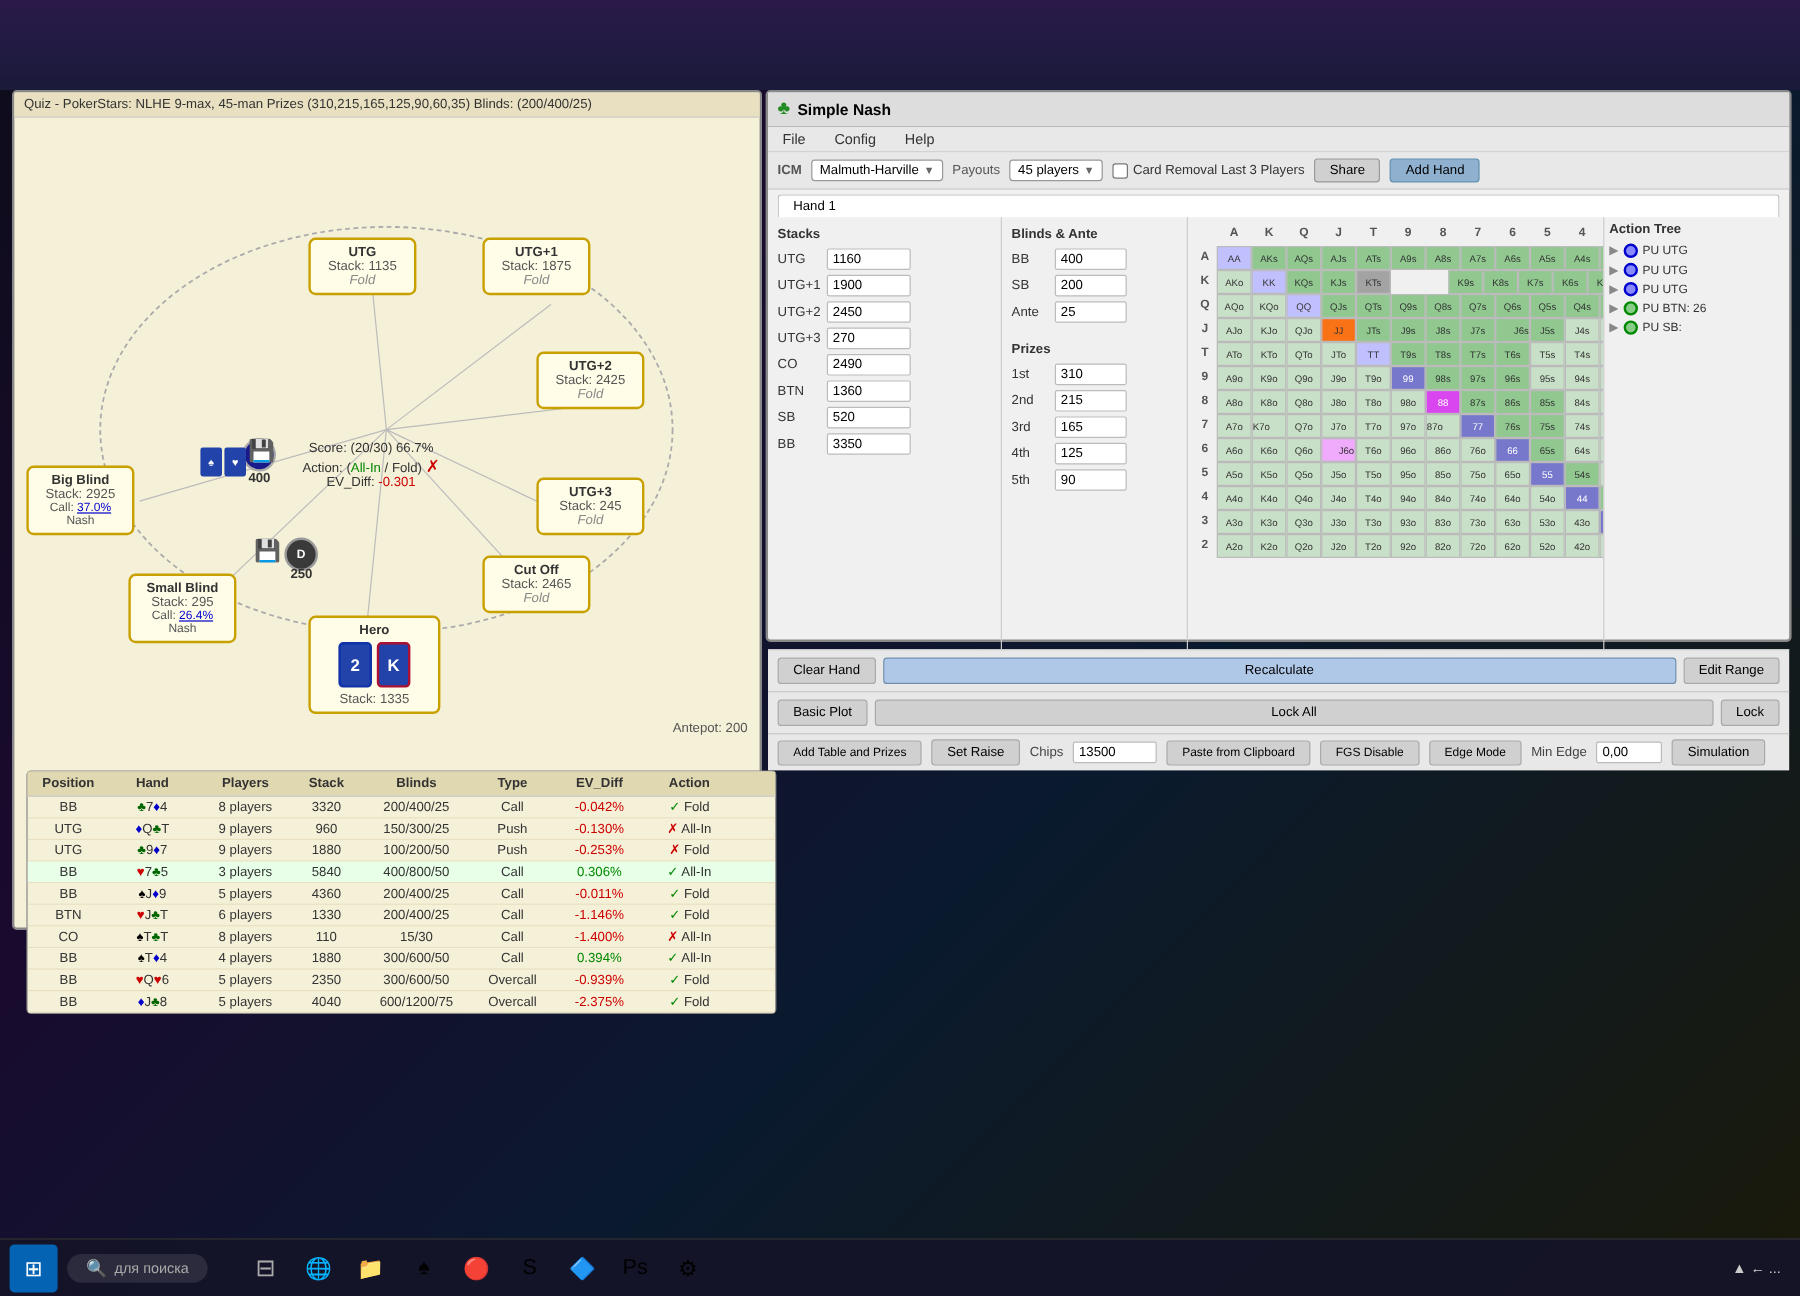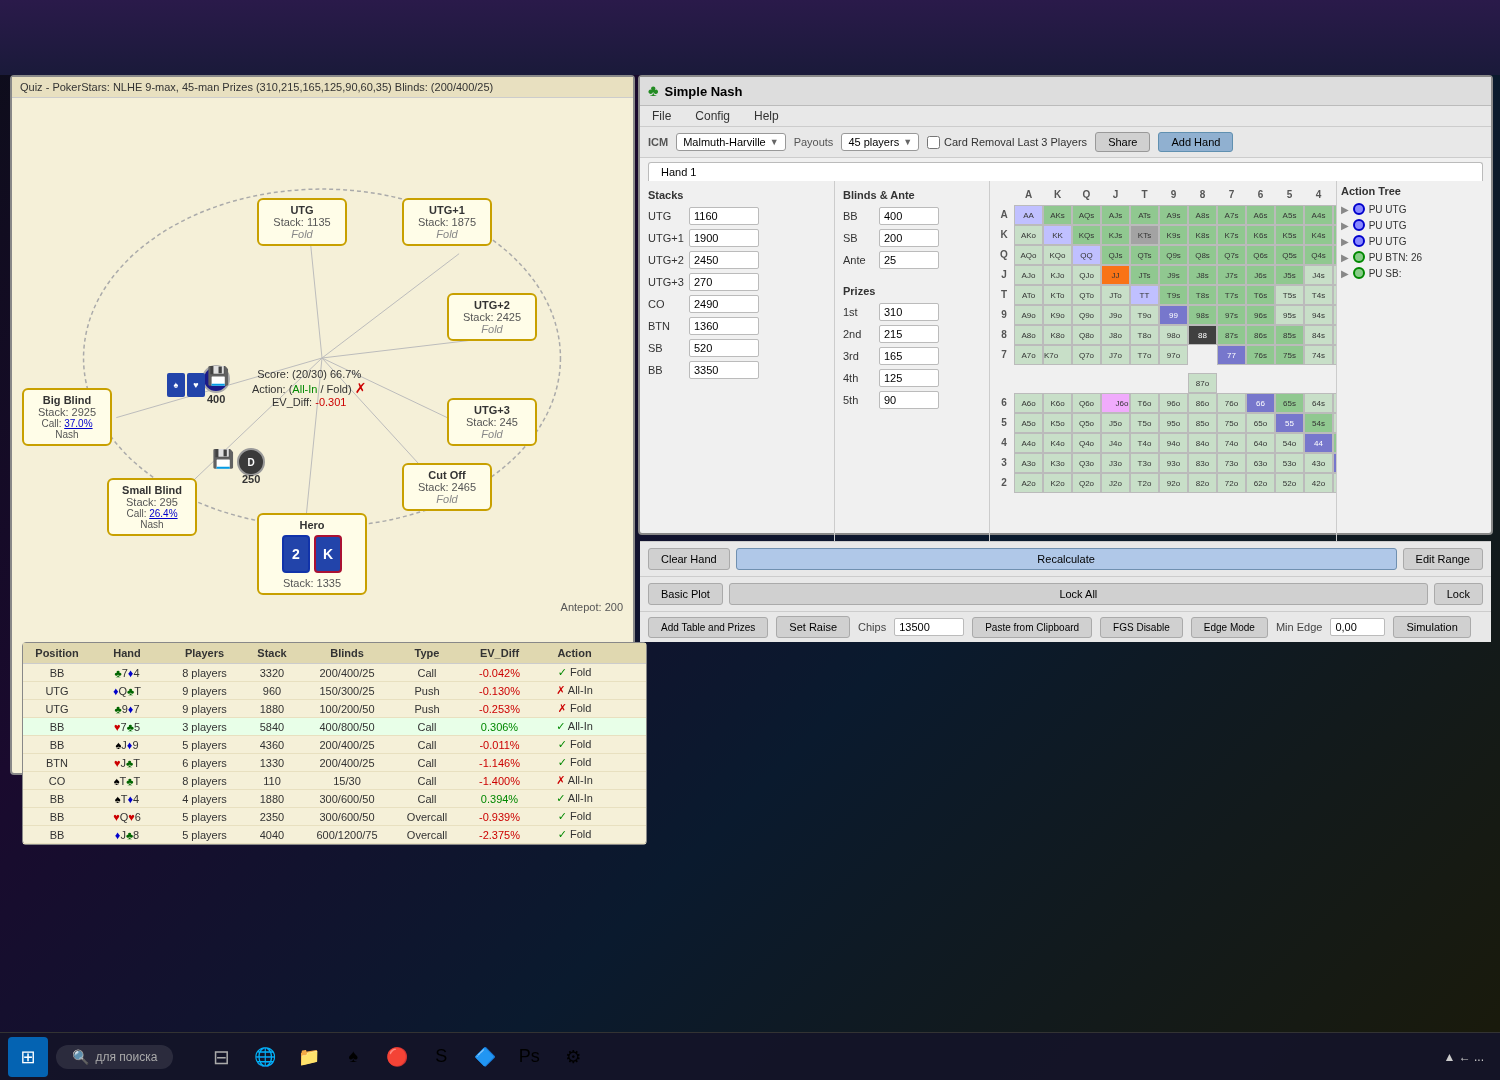--- a/index.html
+++ b/index.html
@@ -818,21 +818,21 @@
             <div style="width: 29px; height: 20px; text-align: center; font-size: 8px; border: 1px solid rgb(187, 187, 187); background: rgb(144, 200, 144); color: rgb(51, 51, 51); line-height: 20px; cursor: pointer; overflow: hidden;">A5s</div>
             <div style="width: 29px; height: 20px; text-align: center; font-size: 8px; border: 1px solid rgb(187, 187, 187); background: rgb(144, 200, 144); color: rgb(51, 51, 51); line-height: 20px; cursor: pointer; overflow: hidden;">A4s</div>
             <div style="width: 29px; height: 20px; text-align: center; font-size: 8px; border: 1px solid rgb(187, 187, 187); background: rgb(144, 200, 144); color: rgb(51, 51, 51); line-height: 20px; cursor: pointer; overflow: hidden;">A3s</div>
           </div><div style="display: flex;">
             <div style="width: 20px; height: 20px; text-align: center; font-size: 10px; font-weight: bold; color: rgb(85, 85, 85); line-height: 20px;">K</div>
             <div style="width: 29px; height: 20px; text-align: center; font-size: 8px; border: 1px solid rgb(187, 187, 187); background: rgb(200, 223, 200); color: rgb(51, 51, 51); line-height: 20px; cursor: pointer; overflow: hidden;">AKo</div>
             <div style="width: 29px; height: 20px; text-align: center; font-size: 8px; border: 1px solid rgb(187, 187, 187); background: rgb(192, 192, 255); color: rgb(51, 51, 51); line-height: 20px; cursor: pointer; overflow: hidden;">KK</div>
             <div style="width: 29px; height: 20px; text-align: center; font-size: 8px; border: 1px solid rgb(187, 187, 187); background: rgb(144, 200, 144); color: rgb(51, 51, 51); line-height: 20px; cursor: pointer; overflow: hidden;">KQs</div>
             <div style="width: 29px; height: 20px; text-align: center; font-size: 8px; border: 1px solid rgb(187, 187, 187); background: rgb(144, 200, 144); color: rgb(51, 51, 51); line-height: 20px; cursor: pointer; overflow: hidden;">KJs</div>
             <div style="width: 29px; height: 20px; text-align: center; font-size: 8px; border: 1px solid rgb(187, 187, 187); background: #a3a3a3; color: rgb(51, 51, 51); line-height: 20px; cursor: pointer; overflow: hidden;">KTs</div>
-            <div style="width: 29px; height: 20px; text-align: center; font-size: 8px; border: 1px solid rgb(187, 187, 187); background: rgb(144, 200, 144); color: rgb(51, 51, 51); line-height: 20px; cursor: pointer; overflow: hidden;">K9s</div>
+            <div style="width: 29px; height: 20px; text-align: center; font-size: 8px; border: 1px solid rgb(187, 187, 187); background: rgb(144, 200, 144); color: rgb(51, 51, 51); line-height: 20px; cursor: pointer; overflow: hidden; margin-left: 48px;">K9s</div>
             <div style="width: 29px; height: 20px; text-align: center; font-size: 8px; border: 1px solid rgb(187, 187, 187); background: rgb(144, 200, 144); color: rgb(51, 51, 51); line-height: 20px; cursor: pointer; overflow: hidden;">K8s</div>
             <div style="width: 29px; height: 20px; text-align: center; font-size: 8px; border: 1px solid rgb(187, 187, 187); background: rgb(144, 200, 144); color: rgb(51, 51, 51); line-height: 20px; cursor: pointer; overflow: hidden;">K7s</div>
             <div style="width: 29px; height: 20px; text-align: center; font-size: 8px; border: 1px solid rgb(187, 187, 187); background: rgb(144, 200, 144); color: rgb(51, 51, 51); line-height: 20px; cursor: pointer; overflow: hidden;">K6s</div>
             <div style="width: 29px; height: 20px; text-align: center; font-size: 8px; border: 1px solid rgb(187, 187, 187); background: rgb(144, 200, 144); color: rgb(51, 51, 51); line-height: 20px; cursor: pointer; overflow: hidden;">K5s</div>
             <div style="width: 29px; height: 20px; text-align: center; font-size: 8px; border: 1px solid rgb(187, 187, 187); background: rgb(144, 200, 144); color: rgb(51, 51, 51); line-height: 20px; cursor: pointer; overflow: hidden;">K4s</div>
             <div style="width: 29px; height: 20px; text-align: center; font-size: 8px; border: 1px solid rgb(187, 187, 187); background: rgb(144, 200, 144); color: rgb(51, 51, 51); line-height: 20px; cursor: pointer; overflow: hidden;">K3s</div>
           </div><div style="display: flex;">
             <div style="width: 20px; height: 20px; text-align: center; font-size: 10px; font-weight: bold; color: rgb(85, 85, 85); line-height: 20px;">Q</div>
             <div style="width: 29px; height: 20px; text-align: center; font-size: 8px; border: 1px solid rgb(187, 187, 187); background: rgb(200, 223, 200); color: rgb(51, 51, 51); line-height: 20px; cursor: pointer; overflow: hidden;">AQo</div>
             <div style="width: 29px; height: 20px; text-align: center; font-size: 8px; border: 1px solid rgb(187, 187, 187); background: rgb(200, 223, 200); color: rgb(51, 51, 51); line-height: 20px; cursor: pointer; overflow: hidden;">KQo</div>
@@ -849,21 +849,21 @@
           </div><div style="display: flex;">
             <div style="width: 20px; height: 20px; text-align: center; font-size: 10px; font-weight: bold; color: rgb(85, 85, 85); line-height: 20px;">J</div>
             <div style="width: 29px; height: 20px; text-align: center; font-size: 8px; border: 1px solid rgb(187, 187, 187); background: rgb(200, 223, 200); color: rgb(51, 51, 51); line-height: 20px; cursor: pointer; overflow: hidden;">AJo</div>
             <div style="width: 29px; height: 20px; text-align: center; font-size: 8px; border: 1px solid rgb(187, 187, 187); background: rgb(200, 223, 200); color: rgb(51, 51, 51); line-height: 20px; cursor: pointer; overflow: hidden;">KJo</div>
             <div style="width: 29px; height: 20px; text-align: center; font-size: 8px; border: 1px solid rgb(187, 187, 187); background: rgb(200, 223, 200); color: rgb(51, 51, 51); line-height: 20px; cursor: pointer; overflow: hidden;">QJo</div>
             <div style="width: 29px; height: 20px; text-align: center; font-size: 8px; border: 1px solid rgb(187, 187, 187); background: #f97316; color: rgb(51, 51, 51); line-height: 20px; cursor: pointer; overflow: hidden;">JJ</div>
             <div style="width: 29px; height: 20px; text-align: center; font-size: 8px; border: 1px solid rgb(187, 187, 187); background: rgb(144, 200, 144); color: rgb(51, 51, 51); line-height: 20px; cursor: pointer; overflow: hidden;">JTs</div>
             <div style="width: 29px; height: 20px; text-align: center; font-size: 8px; border: 1px solid rgb(187, 187, 187); background: rgb(144, 200, 144); color: rgb(51, 51, 51); line-height: 20px; cursor: pointer; overflow: hidden;">J9s</div>
             <div style="width: 29px; height: 20px; text-align: center; font-size: 8px; border: 1px solid rgb(187, 187, 187); background: rgb(144, 200, 144); color: rgb(51, 51, 51); line-height: 20px; cursor: pointer; overflow: hidden;">J8s</div>
             <div style="width: 29px; height: 20px; text-align: center; font-size: 8px; border: 1px solid rgb(187, 187, 187); background: rgb(144, 200, 144); color: rgb(51, 51, 51); line-height: 20px; cursor: pointer; overflow: hidden;">J7s</div>
-            <div style="width: 29px; height: 20px; text-align: center; font-size: 8px; border: 1px solid rgb(187, 187, 187); background: rgb(144, 200, 144); color: rgb(51, 51, 51); line-height: 20px; cursor: pointer; overflow: hidden;">J6s</div>
+            <div style="width: 29px; height: 20px; text-align: right; font-size: 8px; border: 1px solid rgb(187, 187, 187); background: rgb(144, 200, 144); color: rgb(51, 51, 51); line-height: 20px; cursor: pointer; overflow: hidden;">J6s</div>
             <div style="width: 29px; height: 20px; text-align: center; font-size: 8px; border: 1px solid rgb(187, 187, 187); background: rgb(144, 200, 144); color: rgb(51, 51, 51); line-height: 20px; cursor: pointer; overflow: hidden;">J5s</div>
             <div style="width: 29px; height: 20px; text-align: center; font-size: 8px; border: 1px solid rgb(187, 187, 187); background: rgb(200, 223, 200); color: rgb(51, 51, 51); line-height: 20px; cursor: pointer; overflow: hidden;">J4s</div>
             <div style="width: 29px; height: 20px; text-align: center; font-size: 8px; border: 1px solid rgb(187, 187, 187); background: rgb(200, 223, 200); color: rgb(51, 51, 51); line-height: 20px; cursor: pointer; overflow: hidden;">J3s</div>
           </div><div style="display: flex;">
             <div style="width: 20px; height: 20px; text-align: center; font-size: 10px; font-weight: bold; color: rgb(85, 85, 85); line-height: 20px;">T</div>
             <div style="width: 29px; height: 20px; text-align: center; font-size: 8px; border: 1px solid rgb(187, 187, 187); background: rgb(200, 223, 200); color: rgb(51, 51, 51); line-height: 20px; cursor: pointer; overflow: hidden;">ATo</div>
             <div style="width: 29px; height: 20px; text-align: center; font-size: 8px; border: 1px solid rgb(187, 187, 187); background: rgb(200, 223, 200); color: rgb(51, 51, 51); line-height: 20px; cursor: pointer; overflow: hidden;">KTo</div>
             <div style="width: 29px; height: 20px; text-align: center; font-size: 8px; border: 1px solid rgb(187, 187, 187); background: rgb(200, 223, 200); color: rgb(51, 51, 51); line-height: 20px; cursor: pointer; overflow: hidden;">QTo</div>
             <div style="width: 29px; height: 20px; text-align: center; font-size: 8px; border: 1px solid rgb(187, 187, 187); background: rgb(200, 223, 200); color: rgb(51, 51, 51); line-height: 20px; cursor: pointer; overflow: hidden;">JTo</div>
             <div style="width: 29px; height: 20px; text-align: center; font-size: 8px; border: 1px solid rgb(187, 187, 187); background: rgb(192, 192, 255); color: rgb(51, 51, 51); line-height: 20px; cursor: pointer; overflow: hidden;">TT</div>
@@ -889,35 +889,35 @@
             <div style="width: 29px; height: 20px; text-align: center; font-size: 8px; border: 1px solid rgb(187, 187, 187); background: rgb(200, 223, 200); color: rgb(51, 51, 51); line-height: 20px; cursor: pointer; overflow: hidden;">94s</div>
             <div style="width: 29px; height: 20px; text-align: center; font-size: 8px; border: 1px solid rgb(187, 187, 187); background: rgb(200, 223, 200); color: rgb(51, 51, 51); line-height: 20px; cursor: pointer; overflow: hidden;">93s</div>
           </div><div style="display: flex;">
             <div style="width: 20px; height: 20px; text-align: center; font-size: 10px; font-weight: bold; color: rgb(85, 85, 85); line-height: 20px;">8</div>
             <div style="width: 29px; height: 20px; text-align: center; font-size: 8px; border: 1px solid rgb(187, 187, 187); background: rgb(200, 223, 200); color: rgb(51, 51, 51); line-height: 20px; cursor: pointer; overflow: hidden;">A8o</div>
             <div style="width: 29px; height: 20px; text-align: center; font-size: 8px; border: 1px solid rgb(187, 187, 187); background: rgb(200, 223, 200); color: rgb(51, 51, 51); line-height: 20px; cursor: pointer; overflow: hidden;">K8o</div>
             <div style="width: 29px; height: 20px; text-align: center; font-size: 8px; border: 1px solid rgb(187, 187, 187); background: rgb(200, 223, 200); color: rgb(51, 51, 51); line-height: 20px; cursor: pointer; overflow: hidden;">Q8o</div>
             <div style="width: 29px; height: 20px; text-align: center; font-size: 8px; border: 1px solid rgb(187, 187, 187); background: rgb(200, 223, 200); color: rgb(51, 51, 51); line-height: 20px; cursor: pointer; overflow: hidden;">J8o</div>
             <div style="width: 29px; height: 20px; text-align: center; font-size: 8px; border: 1px solid rgb(187, 187, 187); background: rgb(200, 223, 200); color: rgb(51, 51, 51); line-height: 20px; cursor: pointer; overflow: hidden;">T8o</div>
             <div style="width: 29px; height: 20px; text-align: center; font-size: 8px; border: 1px solid rgb(187, 187, 187); background: rgb(200, 223, 200); color: rgb(51, 51, 51); line-height: 20px; cursor: pointer; overflow: hidden;">98o</div>
-            <div style="width: 29px; height: 20px; text-align: center; font-size: 8px; border: 1px solid rgb(187, 187, 187); background: #404040; color: white; line-height: 20px; cursor: pointer; overflow: hidden;">88</div>
+            <div style="width: 29px; height: 20px; text-align: center; font-size: 8px; border: 1px solid rgb(187, 187, 187); background: #d946ef; color: white; line-height: 20px; cursor: pointer; overflow: hidden;">88</div>
             <div style="width: 29px; height: 20px; text-align: center; font-size: 8px; border: 1px solid rgb(187, 187, 187); background: rgb(144, 200, 144); color: rgb(51, 51, 51); line-height: 20px; cursor: pointer; overflow: hidden;">87s</div>
             <div style="width: 29px; height: 20px; text-align: center; font-size: 8px; border: 1px solid rgb(187, 187, 187); background: rgb(144, 200, 144); color: rgb(51, 51, 51); line-height: 20px; cursor: pointer; overflow: hidden;">86s</div>
             <div style="width: 29px; height: 20px; text-align: center; font-size: 8px; border: 1px solid rgb(187, 187, 187); background: rgb(144, 200, 144); color: rgb(51, 51, 51); line-height: 20px; cursor: pointer; overflow: hidden;">85s</div>
             <div style="width: 29px; height: 20px; text-align: center; font-size: 8px; border: 1px solid rgb(187, 187, 187); background: rgb(200, 223, 200); color: rgb(51, 51, 51); line-height: 20px; cursor: pointer; overflow: hidden;">84s</div>
             <div style="width: 29px; height: 20px; text-align: center; font-size: 8px; border: 1px solid rgb(187, 187, 187); background: rgb(200, 223, 200); color: rgb(51, 51, 51); line-height: 20px; cursor: pointer; overflow: hidden;">83s</div>
           </div><div style="display: flex;">
             <div style="width: 20px; height: 20px; text-align: center; font-size: 10px; font-weight: bold; color: rgb(85, 85, 85); line-height: 20px;">7</div>
             <div style="width: 29px; height: 20px; text-align: center; font-size: 8px; border: 1px solid rgb(187, 187, 187); background: rgb(200, 223, 200); color: rgb(51, 51, 51); line-height: 20px; cursor: pointer; overflow: hidden;">A7o</div>
             <div style="width: 29px; height: 20px; text-align: left; font-size: 8px; border: 1px solid rgb(187, 187, 187); background: rgb(200, 223, 200); color: rgb(51, 51, 51); line-height: 20px; cursor: pointer; overflow: hidden;">K7o</div>
             <div style="width: 29px; height: 20px; text-align: center; font-size: 8px; border: 1px solid rgb(187, 187, 187); background: rgb(200, 223, 200); color: rgb(51, 51, 51); line-height: 20px; cursor: pointer; overflow: hidden;">Q7o</div>
             <div style="width: 29px; height: 20px; text-align: center; font-size: 8px; border: 1px solid rgb(187, 187, 187); background: rgb(200, 223, 200); color: rgb(51, 51, 51); line-height: 20px; cursor: pointer; overflow: hidden;">J7o</div>
             <div style="width: 29px; height: 20px; text-align: center; font-size: 8px; border: 1px solid rgb(187, 187, 187); background: rgb(200, 223, 200); color: rgb(51, 51, 51); line-height: 20px; cursor: pointer; overflow: hidden;">T7o</div>
             <div style="width: 29px; height: 20px; text-align: center; font-size: 8px; border: 1px solid rgb(187, 187, 187); background: rgb(200, 223, 200); color: rgb(51, 51, 51); line-height: 20px; cursor: pointer; overflow: hidden;">97o</div>
-            <div style="width: 29px; height: 20px; text-align: center; font-size: 8px; border: 1px solid rgb(187, 187, 187); background: rgb(200, 223, 200); color: rgb(51, 51, 51); line-height: 20px; cursor: pointer; overflow: hidden; margin-top: 28px;">87o</div>
+            <div style="width: 29px; height: 20px; font-size: 8px; border: 1px solid rgb(187, 187, 187); background: rgb(200, 223, 200); color: rgb(51, 51, 51); line-height: 20px; cursor: pointer; overflow: hidden;">87o</div>
             <div style="width: 29px; height: 20px; text-align: center; font-size: 8px; border: 1px solid rgb(187, 187, 187); background: rgb(119, 119, 204); color: white; line-height: 20px; cursor: pointer; overflow: hidden;">77</div>
             <div style="width: 29px; height: 20px; text-align: center; font-size: 8px; border: 1px solid rgb(187, 187, 187); background: rgb(144, 200, 144); color: rgb(51, 51, 51); line-height: 20px; cursor: pointer; overflow: hidden;">76s</div>
             <div style="width: 29px; height: 20px; text-align: center; font-size: 8px; border: 1px solid rgb(187, 187, 187); background: rgb(144, 200, 144); color: rgb(51, 51, 51); line-height: 20px; cursor: pointer; overflow: hidden;">75s</div>
             <div style="width: 29px; height: 20px; text-align: center; font-size: 8px; border: 1px solid rgb(187, 187, 187); background: rgb(200, 223, 200); color: rgb(51, 51, 51); line-height: 20px; cursor: pointer; overflow: hidden;">74s</div>
             <div style="width: 29px; height: 20px; text-align: center; font-size: 8px; border: 1px solid rgb(187, 187, 187); background: rgb(200, 223, 200); color: rgb(51, 51, 51); line-height: 20px; cursor: pointer; overflow: hidden;">73s</div>
           </div><div style="display: flex;">
             <div style="width: 20px; height: 20px; text-align: center; font-size: 10px; font-weight: bold; color: rgb(85, 85, 85); line-height: 20px;">6</div>
             <div style="width: 29px; height: 20px; text-align: center; font-size: 8px; border: 1px solid rgb(187, 187, 187); background: rgb(200, 223, 200); color: rgb(51, 51, 51); line-height: 20px; cursor: pointer; overflow: hidden;">A6o</div>
             <div style="width: 29px; height: 20px; text-align: center; font-size: 8px; border: 1px solid rgb(187, 187, 187); background: rgb(200, 223, 200); color: rgb(51, 51, 51); line-height: 20px; cursor: pointer; overflow: hidden;">K6o</div>
             <div style="width: 29px; height: 20px; text-align: center; font-size: 8px; border: 1px solid rgb(187, 187, 187); background: rgb(200, 223, 200); color: rgb(51, 51, 51); line-height: 20px; cursor: pointer; overflow: hidden;">Q6o</div>

